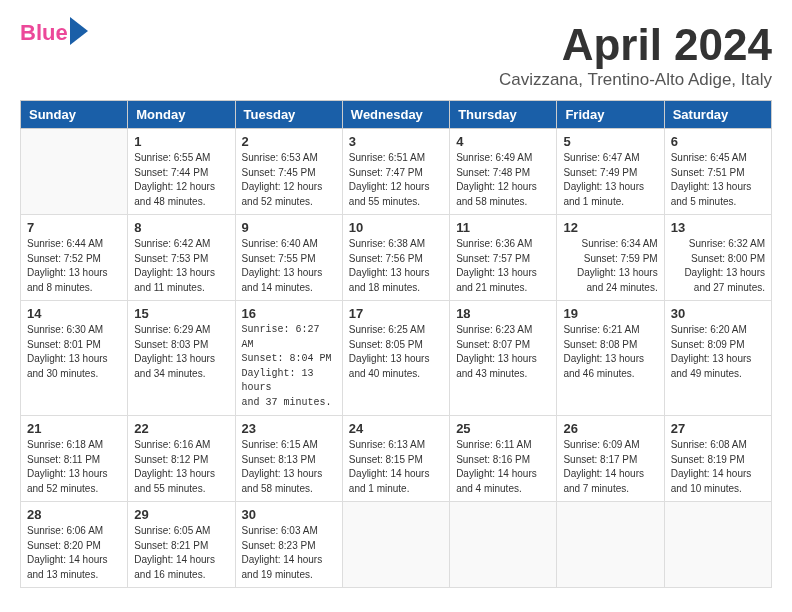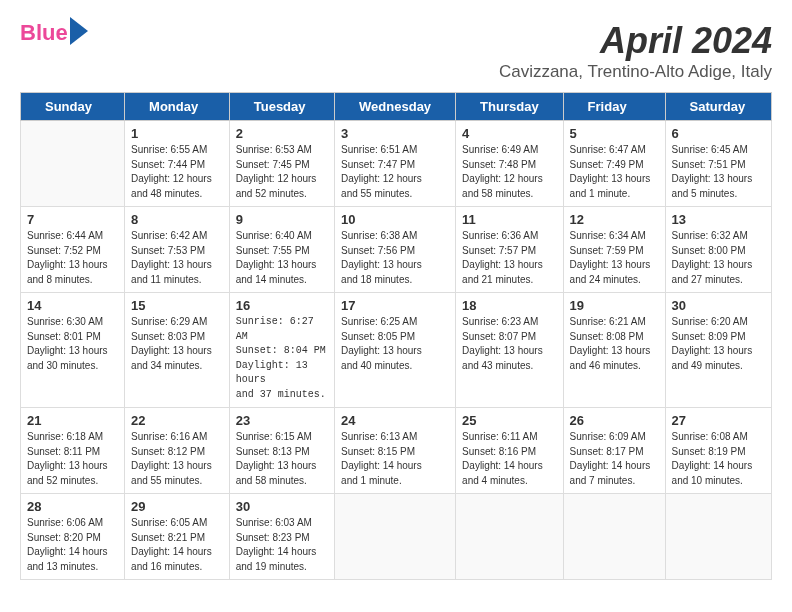--- a/index.html
+++ b/index.html
@@ -41,39 +41,38 @@
       border-top: 14px solid transparent;
       border-bottom: 14px solid transparent;
       border-left: 18px solid #1a5fa8;
       margin-left: 2px;
       margin-top: -4px;
     }
     .title-block {
       text-align: right;
     }
     .title-block h1 {
-      font-size: 36px;
+      font-size: 44px;
       font-weight: bold;
       color: #333;
-      font-style: italic;
     }
     .title-block h2 {
       font-size: 17px;
       font-weight: normal;
       color: #555;
     }
     .calendar {
       width: 100%;
       border-collapse: collapse;
     }
     .calendar th {
       background-color: #1a5fa8;
       color: #fff;
       text-align: left;
-      padding: 6px 24px;
+      padding: 6px 8px;
       font-size: 13px;
       border: 1px solid #ccc;
       margin-top: 36px;
     }
     .calendar td {
       vertical-align: top;
       padding: 5px 6px;
       border: 1px solid #ddd;
       font-size: 11px;
       color: #333;
@@ -201,28 +200,28 @@
         </td>
         <td>
           <span class="day-number">11</span>
           <div class="day-info" style="white-space: pre-line;">Sunrise: 6:36 AM
 Sunset: 7:57 PM
 Daylight: 13 hours
 and 21 minutes.</div>
         </td>
         <td>
           <span class="day-number">12</span>
-          <div class="day-info" style="white-space: pre-line;">Sunrise: 6:34 AM
+          <div class="day-info" style="white-space: pre-line; text-align: right;">Sunrise: 6:34 AM
 Sunset: 7:59 PM
 Daylight: 13 hours
 and 24 minutes.</div>
         </td>
         <td>
           <span class="day-number">13</span>
-          <div class="day-info" style="white-space: pre-line;">Sunrise: 6:32 AM
+          <div class="day-info" style="white-space: pre-line; text-align: right;">Sunrise: 6:32 AM
 Sunset: 8:00 PM
 Daylight: 13 hours
 and 27 minutes.</div>
         </td>
       </tr>
       <tr>
         <td>
           <span class="day-number">14</span>
           <div class="day-info" style="white-space: pre-line;">Sunrise: 6:30 AM
 Sunset: 8:01 PM

